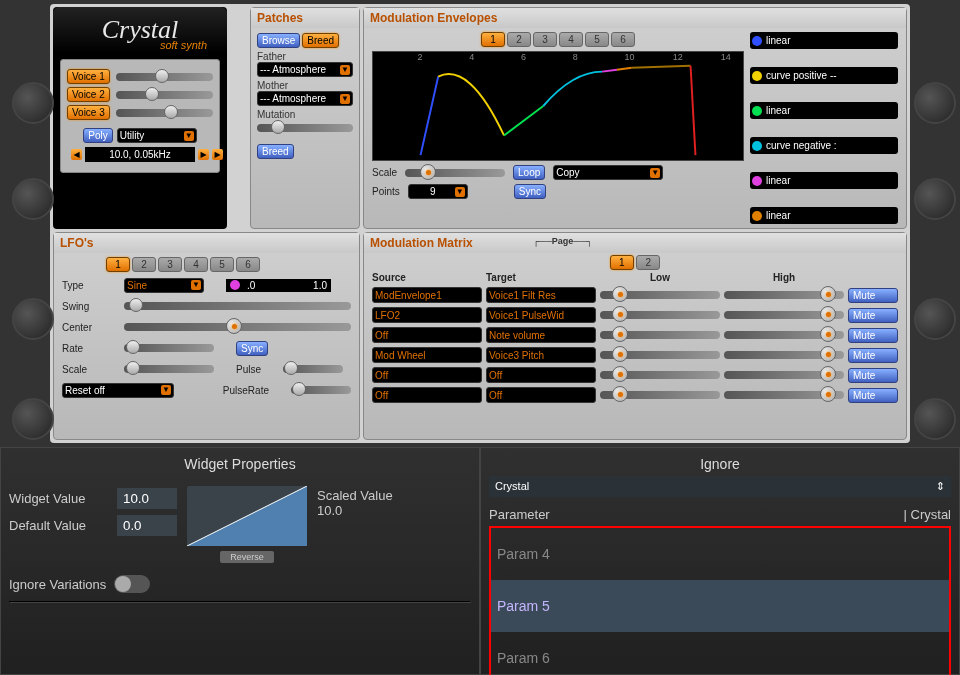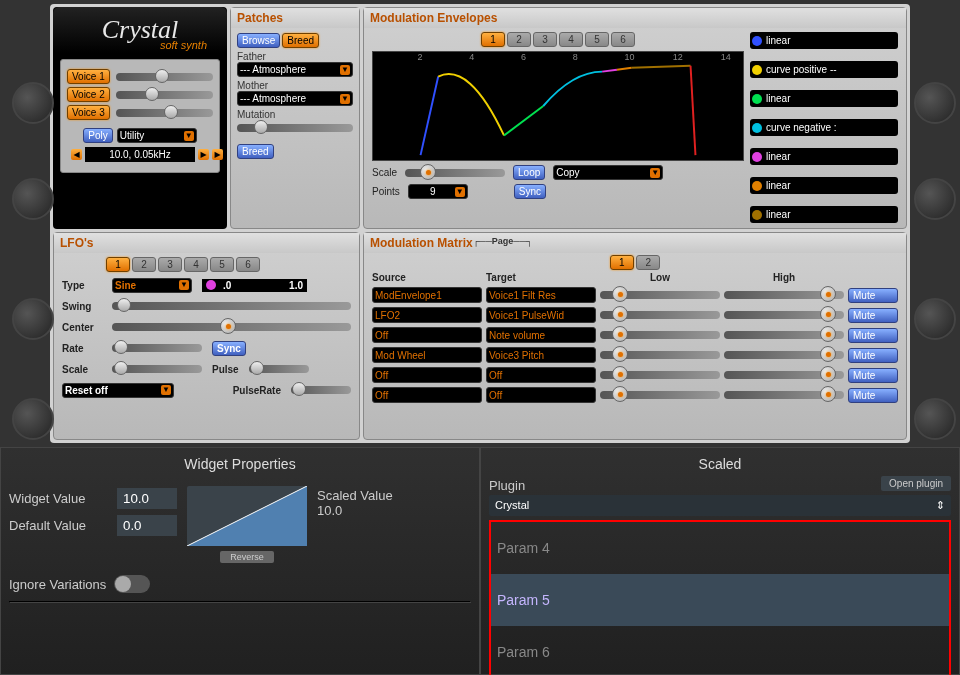--- a/index.html
+++ b/index.html
@@ -56,41 +56,41 @@
   .slider-thumb { position:absolute; width:14px; height:14px; border-radius:7px; background:linear-gradient(to bottom,#eee,#aaa); border:1px solid #666; top:-4px; }
   .slider-thumb-lit { position:absolute; width:16px; height:16px; border-radius:8px; background:radial-gradient(circle at 35% 35%, #eee,#aaa); border:1px solid #666; top:-5px; }
   .slider-thumb-lit::before { content:''; position:absolute; width:5px; height:5px; background:#e07000; border-radius:50%; left:5px; top:5px; box-shadow:0 0 3px #ff9000;}
   .row-label { color:#222; font-size:10px; }
   .poly-row { display:flex; gap:4px; margin-top:8px; justify-content:center; }
   .readout { display:block; text-align:center; background:#000; color:#fff; font-size:10px; margin:4px auto; padding:2px 6px; width:110px; position:relative; }
   .readout .arr { position:absolute; width:11px; height:11px; background:linear-gradient(to bottom,#ffb040,#e07000); border-radius:2px; color:#000; font-size:8px; line-height:11px; text-align:center; top:2px; }
   .readout .arr.l { left:-14px; } .readout .arr.r { right:-14px; }
   .readout .arr.p1 { right:-28px; }
 
-  .patches { grid-column:2; grid-row:1; }
+  .patches { grid-column:2; grid-row:1;margin-left:20px; }
   .patches-body { padding:3px 6px; }
   .patch-row { margin:2px 0;}
   .dropdown { background:#000; color:#fff; border:1px solid #333; font-size:10px; padding:1px 2px; display:flex; justify-content:space-between; align-items:center; width:100%; border-radius:3px; }
   .dropdown .arr-d { width:10px; height:10px; background:#e07000; color:#000; font-size:8px; text-align:center; line-height:10px; border-radius:2px; }
   .label { color:#333; font-size:10px; margin-top:3px; display:block; }
 
   .modenv { grid-column:3; grid-row:1; }
   .modenv-body { display:flex; gap:6px; padding:4px 8px; }
   .env-left { flex:1; }
   .env-tabs { display:flex; gap:2px; margin-bottom:4px; justify-content:center; }
   .env-graph { width:100%; height:110px; background:#000; border:1px solid #444; margin-bottom:4px; position:relative; }
   .env-bottom { display:flex; gap:8px; align-items:center; font-size:10px; margin:4px 0; }
-  .env-right { width:148px; display:flex; flex-direction:column; gap:12px; }
+  .env-right { width:148px; display:flex; flex-direction:column; gap:18px; }
   .curve-row { display:flex; align-items:center; background:#000; border-radius:3px; padding:0px 2px; height:17px; }
   .color-dot { width:10px; height:10px; border-radius:5px; margin-right:4px; }
   .curve-row span { color:#fff; font-size:10px; flex:1; overflow:hidden; white-space:nowrap; }
 
   .lfo { grid-column:1 / span 2; grid-row:2; }
   .lfo-body { padding:4px 8px; }
-  .lfo-row { display:flex; align-items:center; gap:10px; margin:5px 0; height:16px;font-weight:bold; }
+  .lfo-row { display:flex; align-items:center; gap:22px; margin:5px 0; height:16px; }
   .lfo-row .row-label { width:40px; }
   .small-readout { background:#000; color:#fff; font-size:10px; padding:1px 4px; display:flex; justify-content:space-between; width:105px; }
 
   .matrix { grid-column:3; grid-row:2; }
   .matrix-body { padding:2px 8px; }
   .matrix-tabs { text-align:center; font-size:9px; margin-bottom:2px; }
   .matrix-hdr { display:grid; grid-template-columns: 110px 110px 1fr 1fr 50px; gap:4px; font-size:10px; font-weight:bold; margin:2px 0; color:#222; }
   .matrix-row { display:grid; grid-template-columns: 110px 110px 1fr 1fr 50px; gap:4px; align-items:center; margin:4px 0; }
   .dropdown-orange { background:#000; border:1px solid #333; display:flex; align-items:center; width:100%; border-radius:3px; padding:1px 2px; }
   .dropdown-orange span { color:#e07000; font-size:10px; flex:1; overflow:hidden; white-space:nowrap; }
@@ -357,21 +357,21 @@
             </div>
           <span class="row-label" style="width:auto; margin-left:auto">PulseRate</span>
           <div class="slider" style="max-width:60px">
               <div class="slider-thumb" style="left:2%"></div>
             </div>
         </div>
       </div>
     </div>
 
     <div class="panel matrix">
-      <div class="panel-header" style="display:flex; ">
+      <div class="panel-header" style="display:flex; gap:60px">
         <span>Modulation Matrix</span>
         <span style="color:#333; font-size:9px; font-weight:bold">┌──<span>Page</span>──┐</span>
       </div>
       <div class="matrix-body">
         <div class="matrix-tabs">
           <span class="btn-orange" style="width:24px; display:inline-block; text-align:center">1</span>
           <span class="btn-gray" style="width:24px; display:inline-block; text-align:center">2</span>
         </div>
         <div class="matrix-hdr">
           <span>Source</span>
@@ -521,28 +521,28 @@
     <div class="form-row">
       <span style="font-size:13px">Ignore Variations</span>
       <div class="toggle">
           <div class="toggle-knob"></div>
         </div>
     </div>
     <hr style="border-color:#444; margin-top:8px">
   </div>
 
   <div class="bottom-col">
-    <div class="bottom-title">Scaled</div>
-    <div style="font-size:13px; padding:2px 0;">
-      <span>Plugin</span>
-      <button class="open-btn">Open plugin</button>
-    </div>
+    <div class="bottom-title">Ignore</div>
     <div class="map-dd">
       <span>Crystal</span>
       <span>⇕</span>
+    </div>
+    <div style="font-size:13px; margin-top:10px; display:flex;">
+      <span>Parameter</span>
+      <span style="margin-left:auto">| Crystal</span>
     </div>
     <div class="param-list" id="param-list">
         <div class="item">Param 4</div>
         <div class="item selected">Param 5</div>
         <div class="item">Param 6</div>
       </div>
   </div>
 </div>
 
 </body></html>

